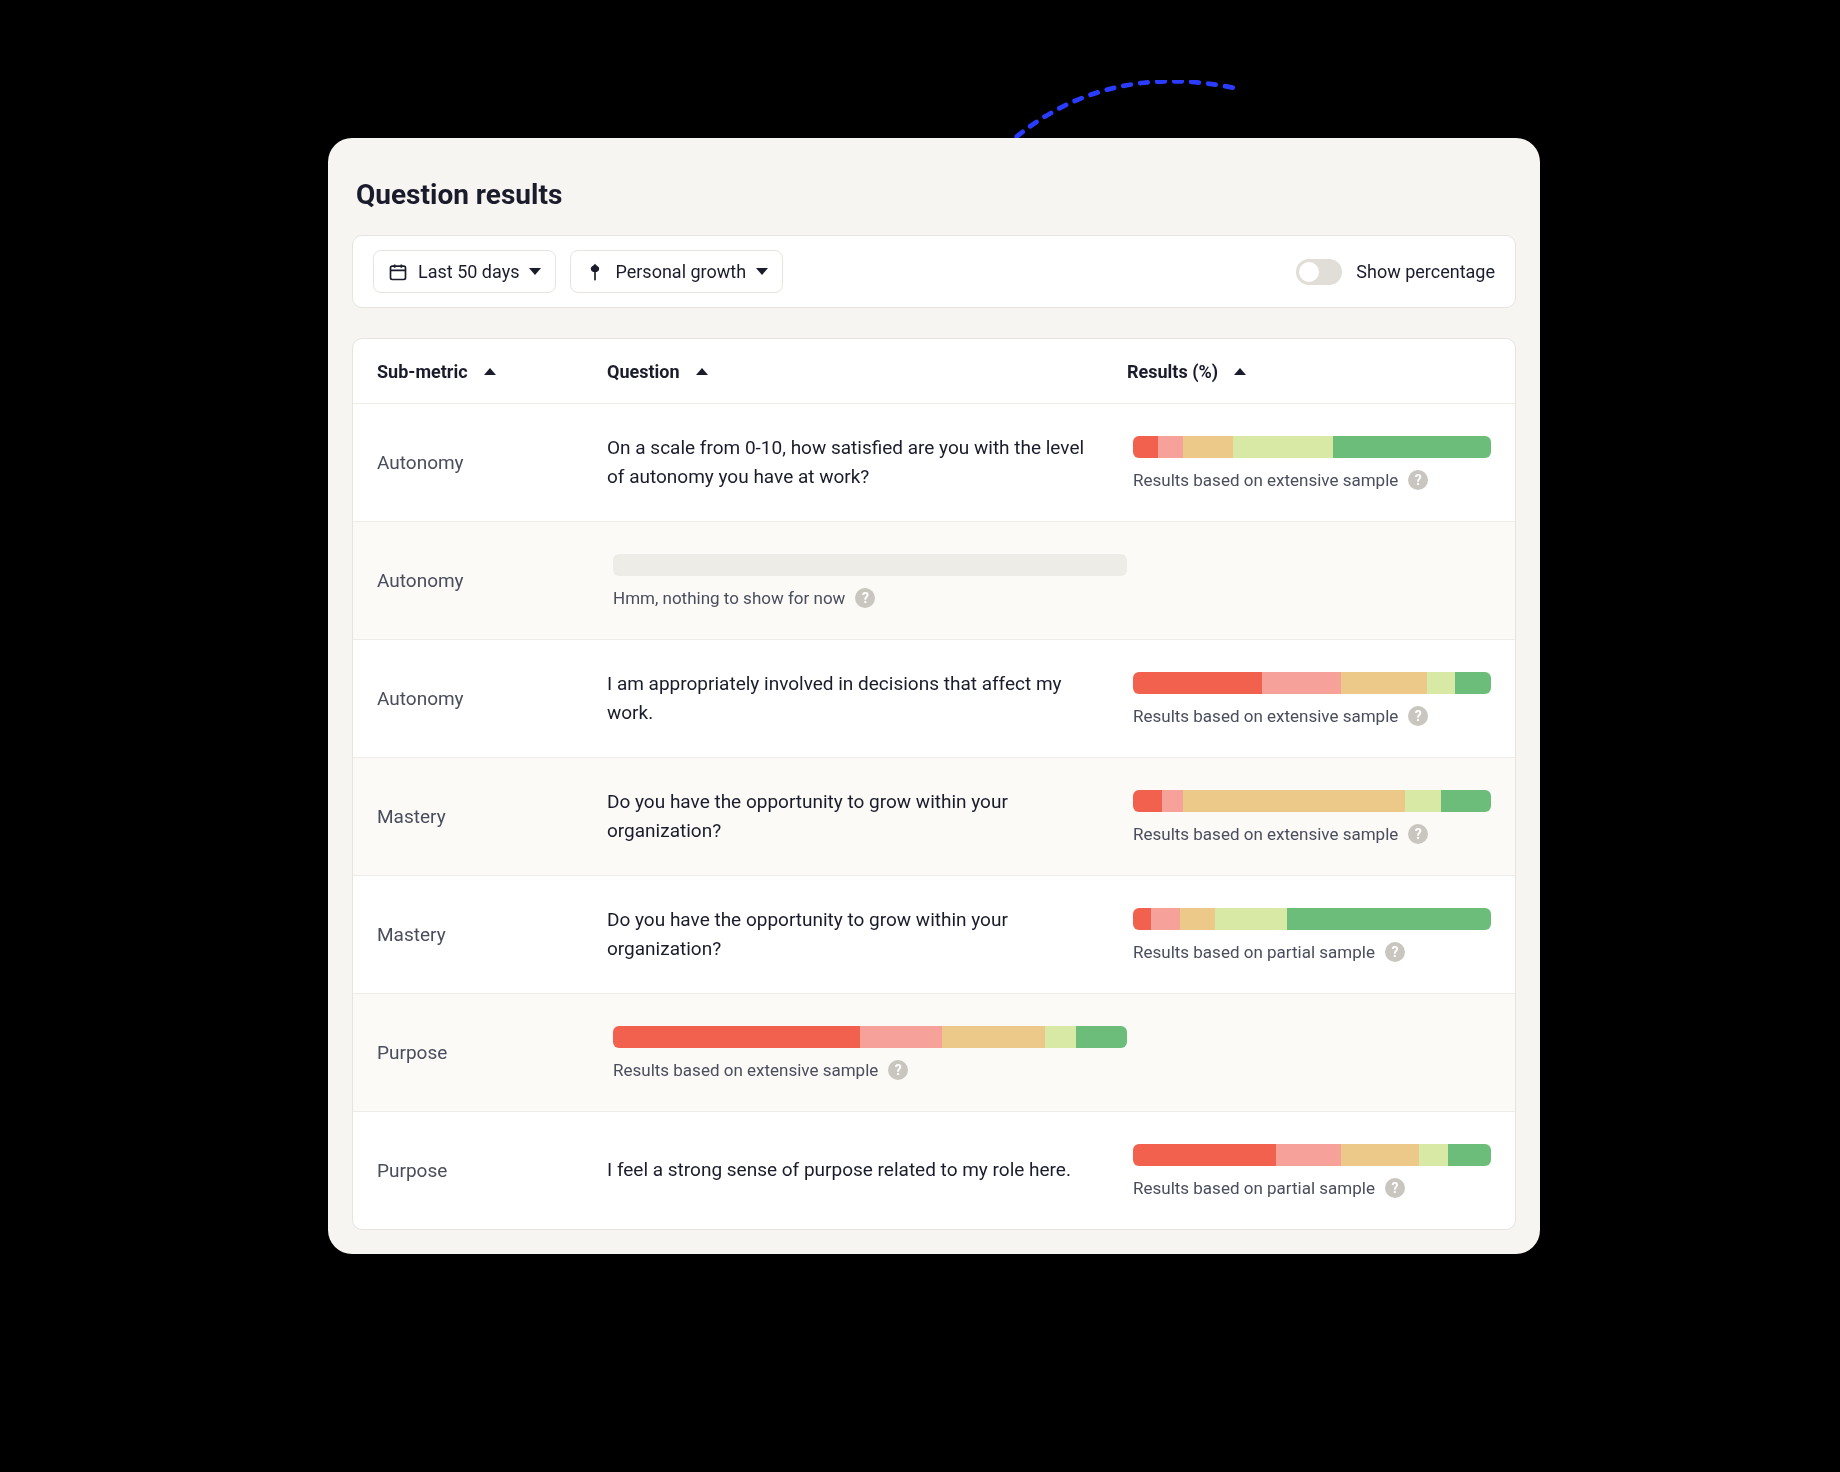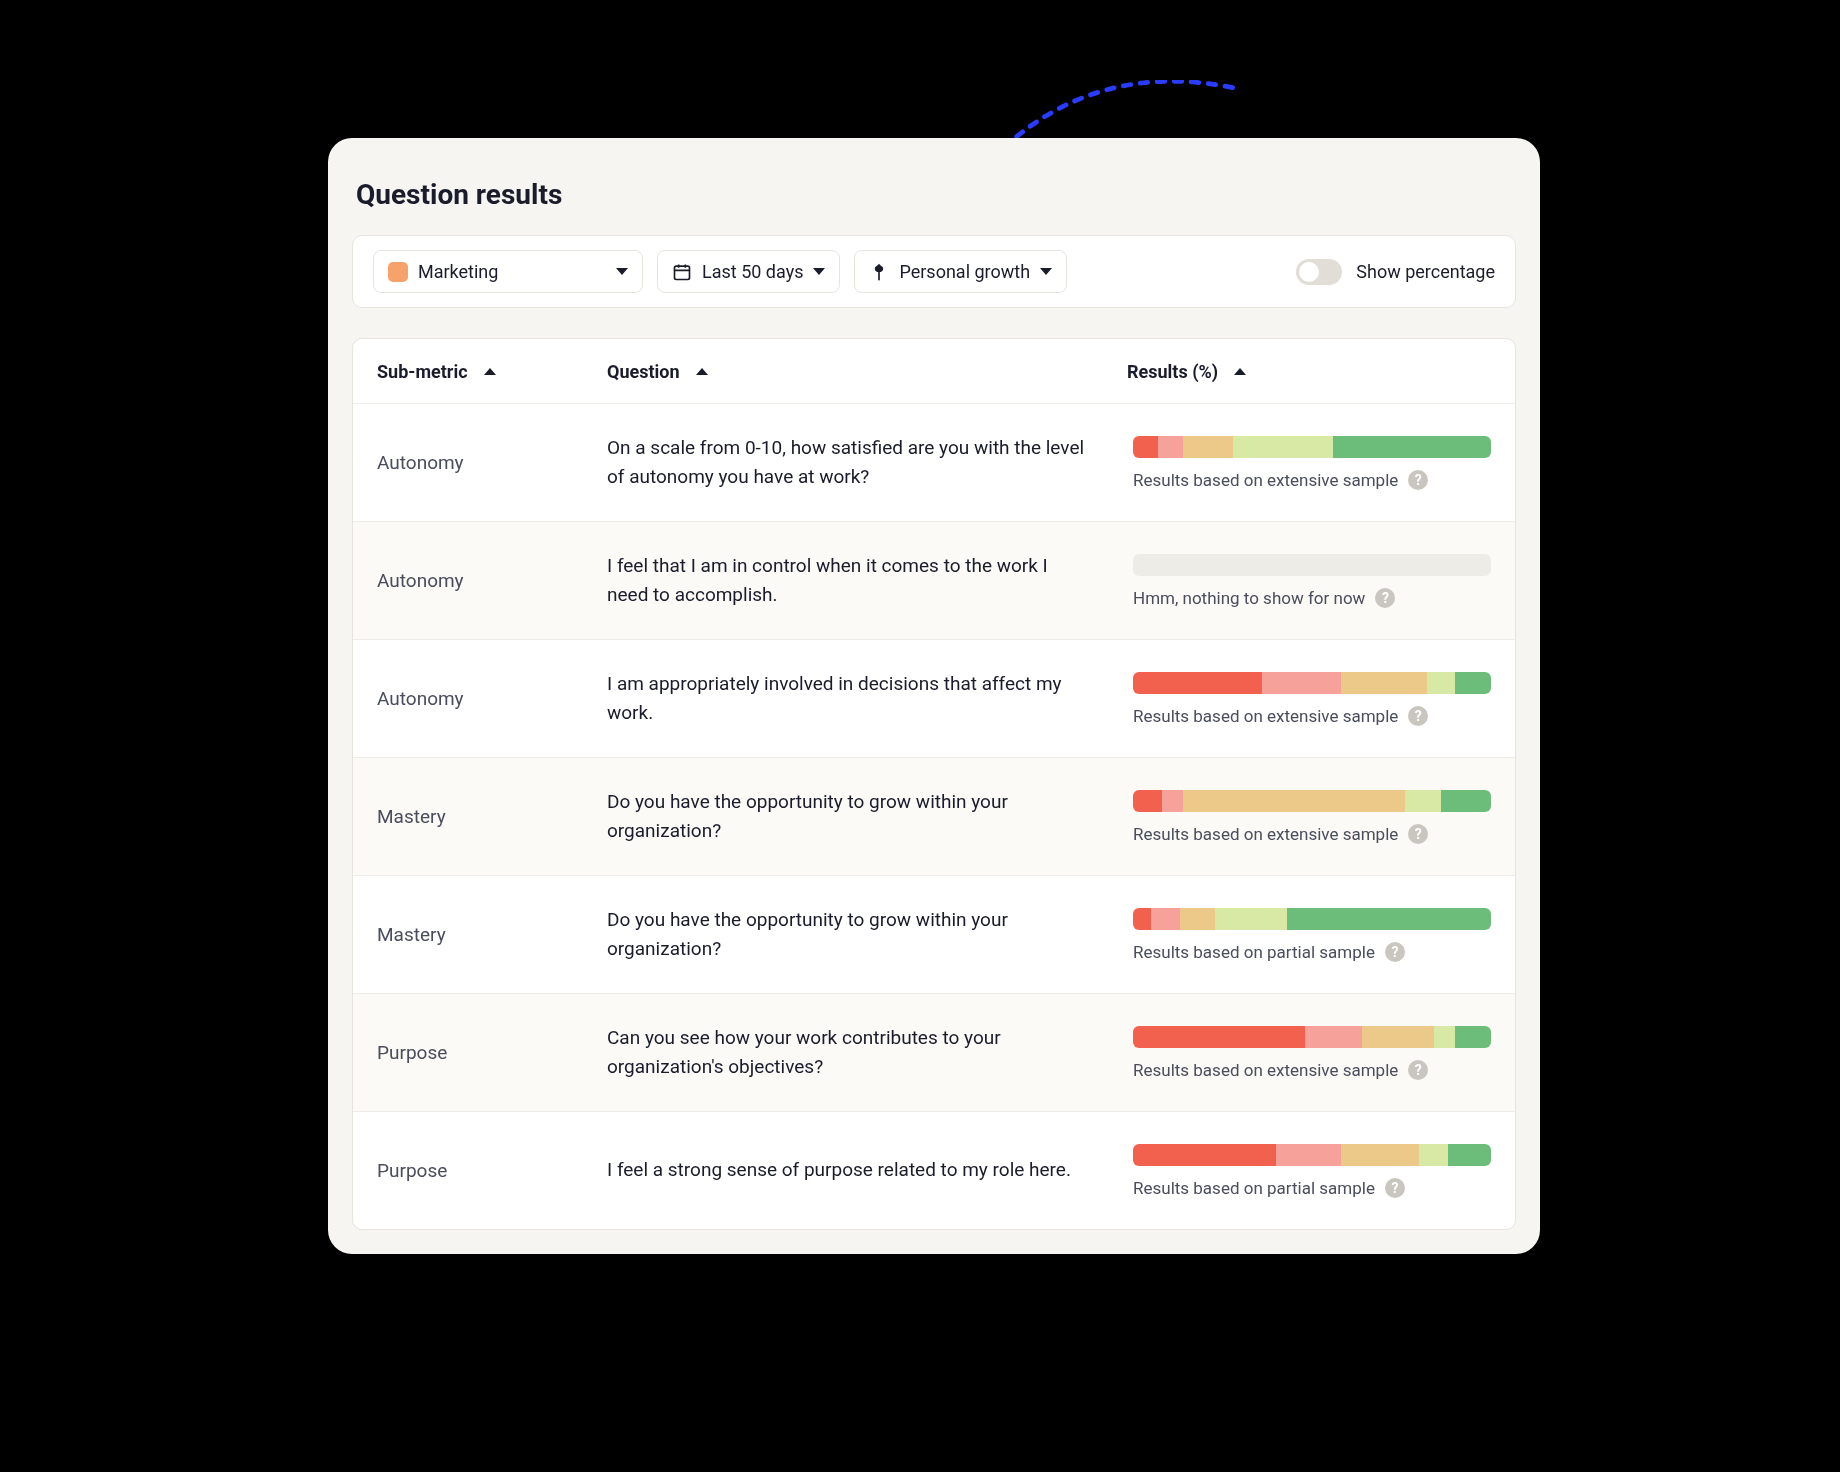--- a/index.html
+++ b/index.html
@@ -145,26 +145,20 @@
 
 <svg class="arrow-overlay" viewBox="0 0 320 190">
   <path d="M 300 8 Q 160 -20 60 70 Q 20 110 40 160" stroke="#2a3cff" stroke-width="5" fill="none" stroke-dasharray="8 10" stroke-linecap="round"></path>
   <path d="M 28 148 L 42 168 L 56 148" stroke="#2a3cff" stroke-width="6" fill="none" stroke-linecap="round" stroke-linejoin="round"></path>
 </svg>
 
 <div class="card">
   <h1 class="page-title">Question results</h1>
 
   <div class="filter-bar">
-    <div class="filter-pill pill-wide">
-      <span class="tag-swatch"></span>
-      <span>Marketing</span>
-      <span class="spacer"></span>
-      <span class="chevron-down"></span>
-    </div>
     <div class="filter-pill">
       <svg class="icon-svg" viewBox="0 0 24 24" fill="none" stroke="#1a1c2b" stroke-width="2">
           <rect x="3" y="5" width="18" height="16" rx="2"></rect>
           <path d="M3 10h18M8 3v4M16 3v4"></path>
         </svg>
       <span>Last 50 days</span>
       <span class="chevron-down"></span>
     </div>
     <div class="filter-pill">
       <svg class="icon-svg" viewBox="0 0 24 24" fill="#1a1c2b">
@@ -210,21 +204,20 @@
               <div class="seg" style="flex: 0 0 44%; background: rgb(109, 189, 122);"></div>
             </div>
             <div class="result-note">
               <span>Results based on extensive sample</span>
               <span class="help-dot">?</span>
             </div>
           </div>
         </div>
         <div class="table-row alt">
           <div class="submetric">Autonomy</div>
-          <div class="question">I feel that I am in control when it comes to the work I need to accomplish.</div>
           <div class="result-cell">
             <div class="bar empty">
               <div class="seg" style="flex: 0 0 34%; background: rgb(238, 236, 230);"></div>
               <div class="seg" style="flex: 0 0 34%; background: rgb(238, 236, 230);"></div>
               <div class="seg" style="flex: 0 0 32%; background: rgb(238, 236, 230);"></div>
             </div>
             <div class="result-note">
               <span>Hmm, nothing to show for now</span>
               <span class="help-dot">?</span>
             </div>
@@ -276,21 +269,20 @@
               <div class="seg" style="flex: 0 0 57%; background: rgb(109, 189, 122);"></div>
             </div>
             <div class="result-note">
               <span>Results based on partial sample</span>
               <span class="help-dot">?</span>
             </div>
           </div>
         </div>
         <div class="table-row alt">
           <div class="submetric">Purpose</div>
-          <div class="question">Can you see how your work contributes to your organization's objectives?</div>
           <div class="result-cell">
             <div class="bar">
               <div class="seg" style="flex: 0 0 48%; background: rgb(242, 97, 78);"></div>
               <div class="seg" style="flex: 0 0 16%; background: rgb(246, 162, 154);"></div>
               <div class="seg" style="flex: 0 0 20%; background: rgb(236, 201, 136);"></div>
               <div class="seg" style="flex: 0 0 6%; background: rgb(215, 233, 164);"></div>
               <div class="seg" style="flex: 0 0 10%; background: rgb(109, 189, 122);"></div>
             </div>
             <div class="result-note">
               <span>Results based on extensive sample</span>

